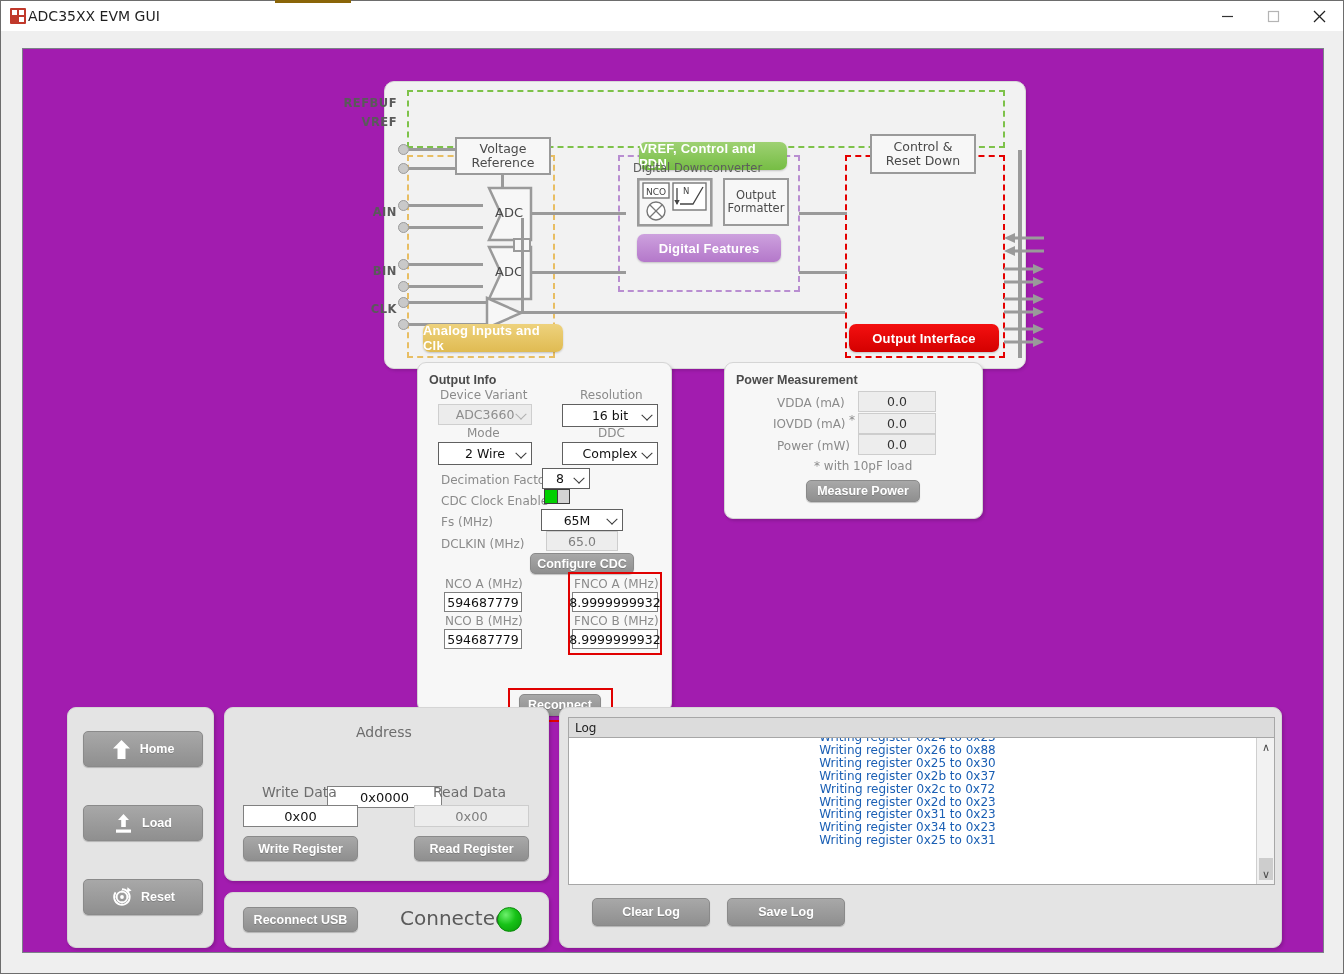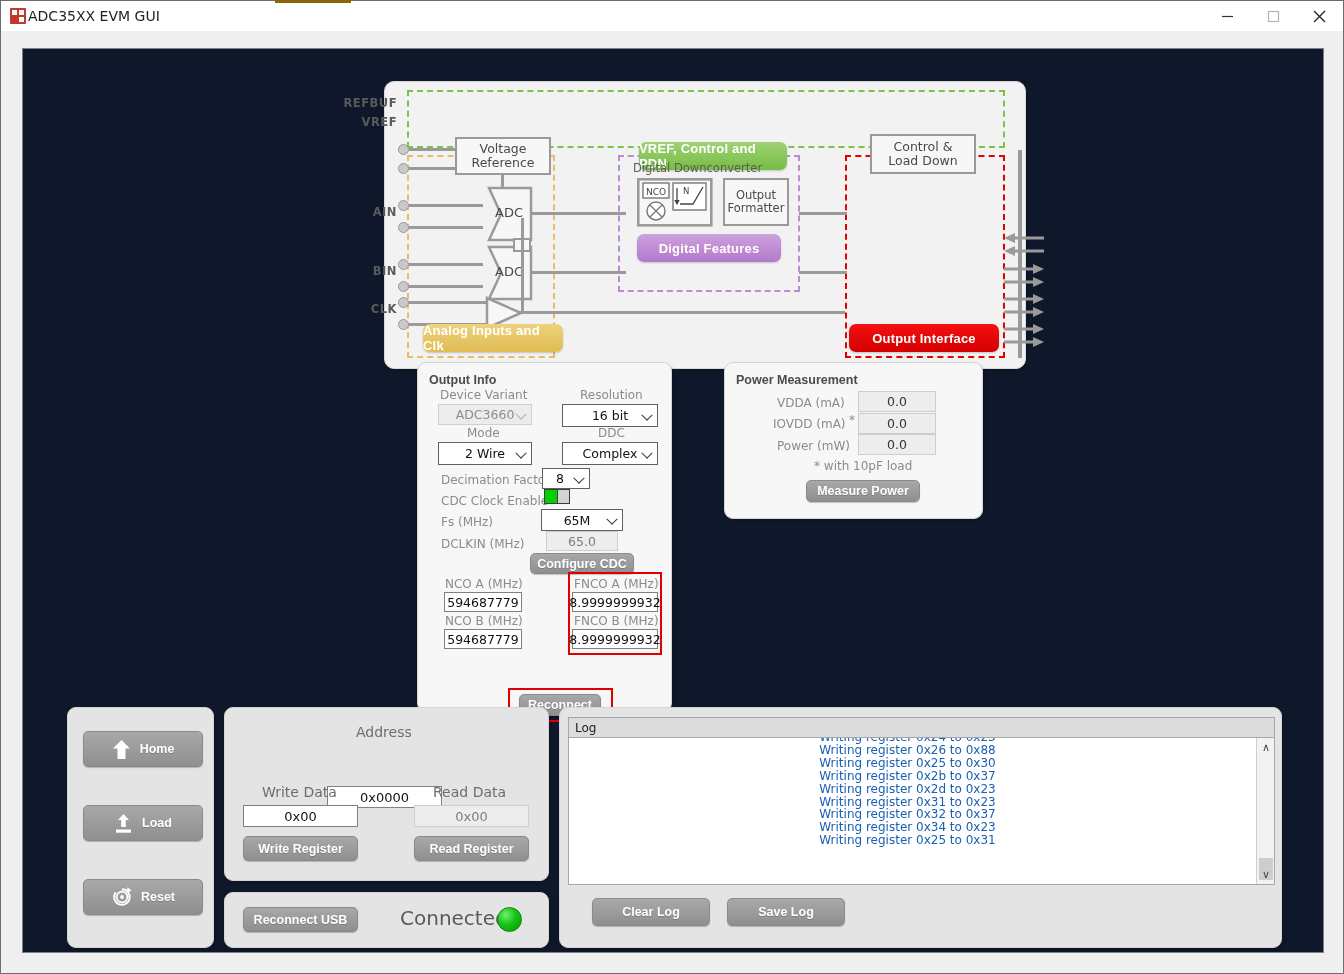--- a/index.html
+++ b/index.html
@@ -52,21 +52,21 @@
   
   #client {
     position: absolute; left: 0; top: 31px; width: 1344px; height: 943px;
     background: #efefef;
     border-left: 1px solid #6d6d6d;
     border-right: 1px solid #6d6d6d;
     border-bottom: 1px solid #6d6d6d;
   }
   #main-panel {
     position: absolute; left: 21px; top: 17px; width: 1302px; height: 905px;
-    background: #0f172a; border: 1px solid #7c8089;
+    background: #a21caf; border: 1px solid #7c8089;
   }
 
   
   #diagram {
     position: absolute; left: 361px; top: 32px; width: 642px; height: 288px;
     background: #f2f2f2; border: 1px solid #d8d8d8; border-radius: 10px;
     box-shadow: 1px 2px 3px rgba(0,0,0,0.12);
   }
   .pinlabel {
     position: absolute; font-size: 11.5px; font-weight: bold; color: #5a5a5a;
@@ -253,21 +253,21 @@
       <span>
         <span>Voltage</span><br>
         <span>Reference</span>
       </span>
     </div>
     <div class="wire" style="left:116px;top:92px;width:3px;height:42px;"></div>
 
     <div class="hbox" style="left:485px;top:52px;width:106px;height:40px;">
       <span>
         <span>Control &amp;</span><br>
-        <span>Load Down</span>
+        <span>Reset Down</span>
       </span>
     </div>
 
     <div class="pill" style="left:254px;top:60px;width:148px;height:28px;background:linear-gradient(180deg,#9ed173 0%,#76bd44 100%);box-shadow:0 1px 2px rgba(0,0,0,.2);">
       <span>VREF, Control and PDN</span>
     </div>
 
     <svg style="position:absolute;left:96px;top:104px;" width="62" height="56" viewBox="0 0 62 56">
       <polygon points="8,2 50,2 50,54 8,54 20,28" fill="#f7f7f7" stroke="#9a9a9a" stroke-width="2.5"></polygon>
     </svg>
@@ -539,23 +539,23 @@
 
   <div class="panel" style="left:536px;top:658px;width:723px;height:241px;background:#e4e4e4;">
     <div style="position:absolute;left:8px;top:9px;width:707px;height:172px;text-align:center;">
       <div id="log-header">Log</div>
       <div id="log-body">
         <div id="log-lines">
               <div>Writing register 0x24 to 0x23</div>
               <div>Writing register 0x26 to 0x88</div>
               <div>Writing register 0x25 to 0x30</div>
               <div>Writing register 0x2b to 0x37</div>
+              <div>Writing register 0x2c to 0x72</div>
               <div>Writing register 0x2d to 0x23</div>
               <div>Writing register 0x31 to 0x23</div>
-              <div>Writing register 0x32 to 0x37</div>
               <div>Writing register 0x34 to 0x23</div>
               <div>Writing register 0x25 to 0x31</div>
             </div>
         <div id="log-scroll">
           <div class="sb-arrow" style="top:1px;">∧</div>
           <div id="sb-thumb" style="top:120px;height:22px;"></div>
           <div class="sb-arrow" style="bottom:1px;">∨</div>
         </div>
       </div>
     </div>

